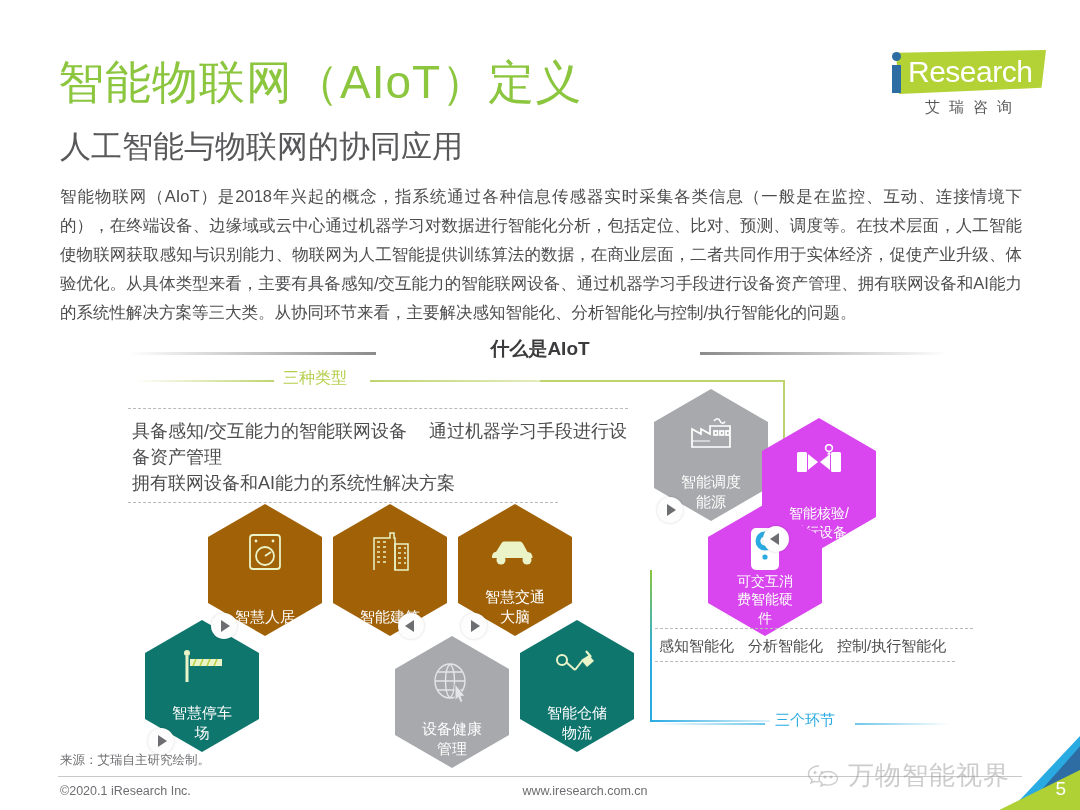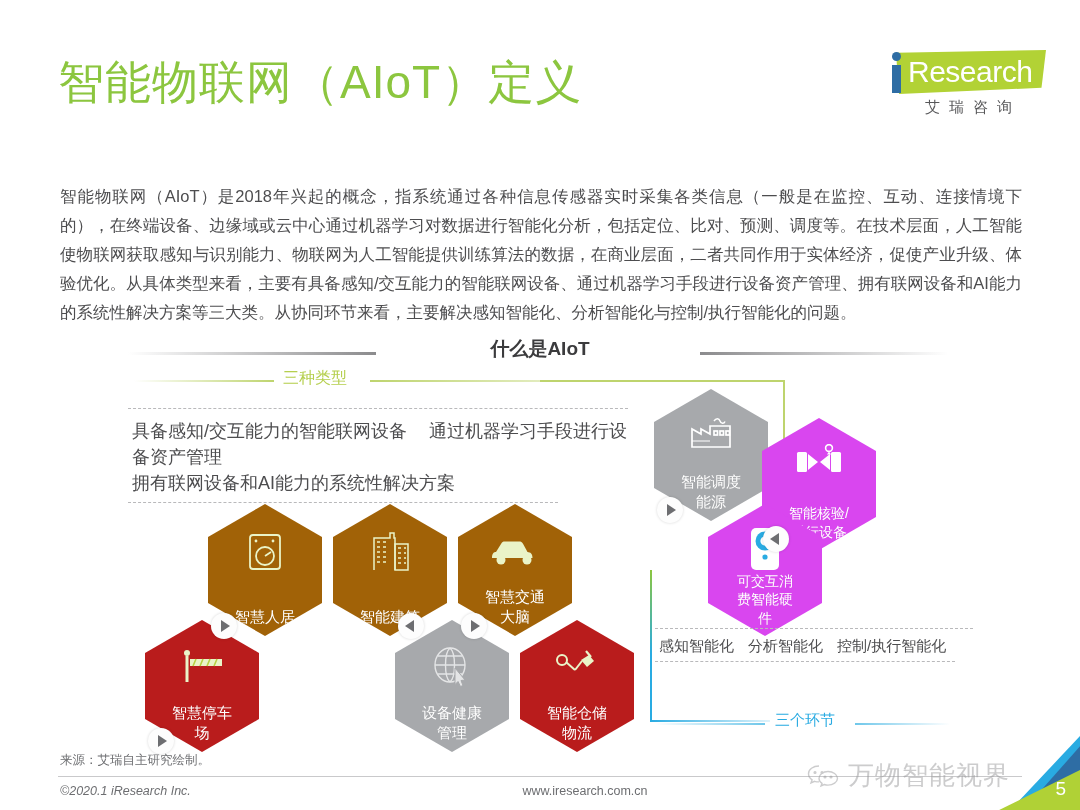--- a/index.html
+++ b/index.html
@@ -102,21 +102,21 @@
     background:linear-gradient(90deg,#29abe2 0%,rgba(41,171,226,.15) 100%);}
 
   
   .hex{
     position:absolute;width:114px;height:132px;
     clip-path:polygon(50% 0,100% 25%,100% 75%,50% 100%,0 75%,0 25%);
     display:flex;flex-direction:column;align-items:center;justify-content:flex-end;
     box-sizing:border-box;padding-bottom:9px;
   }
   .hex.green{background:#a16207;}
-  .hex.green2{background:#b91c1c;}
+  .hex.green2{background:#0f766e;}
   .hex.gray{background:#a7a9ac;}
   .hex.cyan{background:#d946ef;}
   .hex .lbl{
     color:#fff;font-size:15px;line-height:20px;text-align:center;width:104px;
     text-shadow:0 0 1px rgba(0,0,0,.06);
   }
   .hex .lbl.sm{font-size:14px;line-height:18.5px;}
   .hex .ico{
     position:absolute;left:0;right:0;display:flex;justify-content:center;
   }
@@ -128,21 +128,21 @@
     background:#fdfdfd;box-shadow:0 0 3px rgba(0,0,0,.16);
     display:flex;align-items:center;justify-content:center;
   }
   .arrow i{display:block;width:0;height:0;}
   .arrow.right i{border-left:9px solid #6d6e71;border-top:6.5px solid transparent;border-bottom:6.5px solid transparent;margin-left:3px;}
   .arrow.left  i{border-right:9px solid #6d6e71;border-top:6.5px solid transparent;border-bottom:6.5px solid transparent;margin-right:3px;}
 
   
   #source{position:absolute;left:60px;top:752px;font-size:12.5px;color:#6d6e71;}
   #foot-rule{position:absolute;left:58px;top:776px;width:964px;height:1px;background:#c9c9cb;}
-  #copyright{position:absolute;left:60px;top:784px;font-size:12.5px;color:#6d6e71;font-style:italic;}
+  #copyright{position:absolute;left:60px;top:784px;font-size:12.5px;color:#6d6e71;}
   #url{position:absolute;left:0;top:784px;width:1080px;text-align:center;font-size:12.5px;color:#6d6e71;padding-left:45px;}
 
   
   #watermark{position:absolute;right:70px;top:758px;display:flex;align-items:center;gap:7px;opacity:.5;}
   #watermark .wtext{font-size:26px;color:#9a9a9c;letter-spacing:1px;}
 
   
   #corner{position:absolute;right:0;bottom:0;width:94px;height:74px;overflow:hidden;}
   #corner .c1{position:absolute;right:0;bottom:0;width:94px;height:74px;background:#29abe2;
     clip-path:polygon(100% 0,100% 100%,26% 100%);}
@@ -151,20 +151,21 @@
   #corner .c3{position:absolute;right:0;bottom:0;width:94px;height:74px;background:#b0d136;
     clip-path:polygon(100% 46%,100% 100%,14% 100%);}
   #page-num{position:absolute;right:14px;bottom:10px;font-size:19px;color:#fff;}
 </style>
 </head>
 <body>
 
 <div class="page">
 
   <div id="title">智能物联网（AIoT）定义</div>
+  <div id="subtitle">人工智能与物联网的协同应用</div>
 
   <div id="logo">
     <div class="logo-shape"></div>
     <div class="logo-i-dot"></div>
     <div class="logo-i-stem"></div>
     <div class="logo-word">Research</div>
     <div class="logo-cn">艾瑞咨询</div>
   </div>
 
   <div id="body-copy">智能物联网（AIoT）是2018年兴起的概念，指系统通过各种信息传感器实时采集各类信息（一般是在监控、互动、连接情境下的），在终端设备、边缘域或云中心通过机器学习对数据进行智能化分析，包括定位、比对、预测、调度等。在技术层面，人工智能使物联网获取感知与识别能力、物联网为人工智能提供训练算法的数据，在商业层面，二者共同作用于实体经济，促使产业升级、体验优化。从具体类型来看，主要有具备感知/交互能力的智能联网设备、通过机器学习手段进行设备资产管理、拥有联网设备和AI能力的系统性解决方案等三大类。从协同环节来看，主要解决感知智能化、分析智能化与控制/执行智能化的问题。</div>
@@ -298,21 +299,21 @@
           <path d="M18 11l-3 7M25 11l-3 7M32 11l-3 7M39 11l-3 7" stroke="#b7d143" stroke-width="1.6"></path>
         </svg>
       </div>
       <div class="lbl">
         <div>智慧停车</div>
           <div>场</div>
       </div>
     </div>
 
 
-    <div class="hex gray" style="left:395px;top:290px;">
+    <div class="hex gray" style="left:395px;top:306px;">
       <div class="ico" style="top:26px;">
         <svg width="42" height="42" viewBox="0 0 42 42" fill="none" stroke="#e4e5e6" stroke-width="1.4">
           <ellipse cx="19" cy="19" rx="15" ry="17"></ellipse>
           <path d="M4 19h30M7 10h24M7 28h24"></path>
           <path d="M19 2c-6 5-6 29 0 34M19 2c6 5 6 29 0 34"></path>
           <path d="M24 22l10 12-4 .5 2 5-2.5 1-2.5-5-3 3z" fill="#e4e5e6" stroke="#a7a9ac" stroke-width="1"></path>
         </svg>
       </div>
       <div class="lbl">
         <div>设备健康</div>

